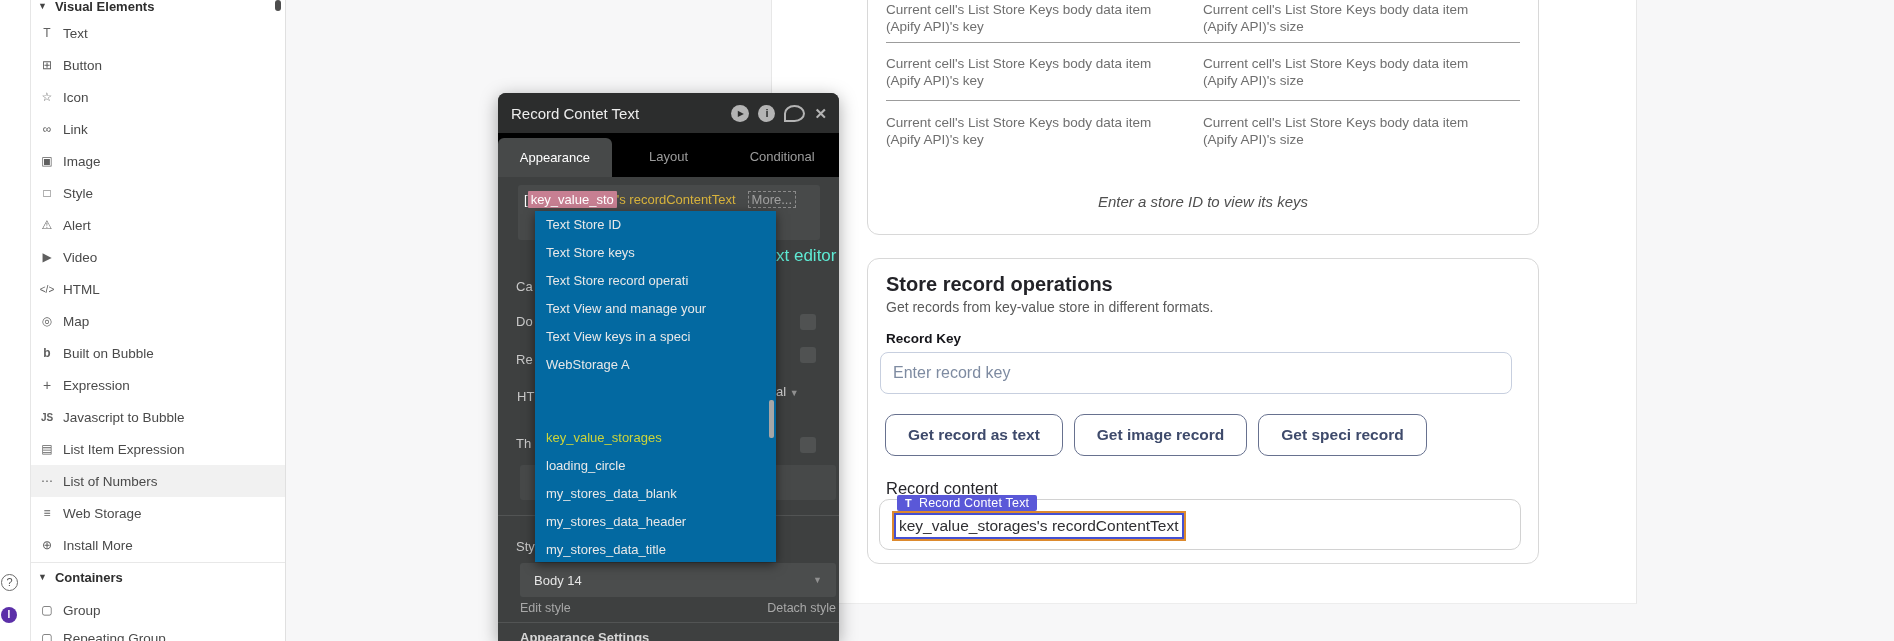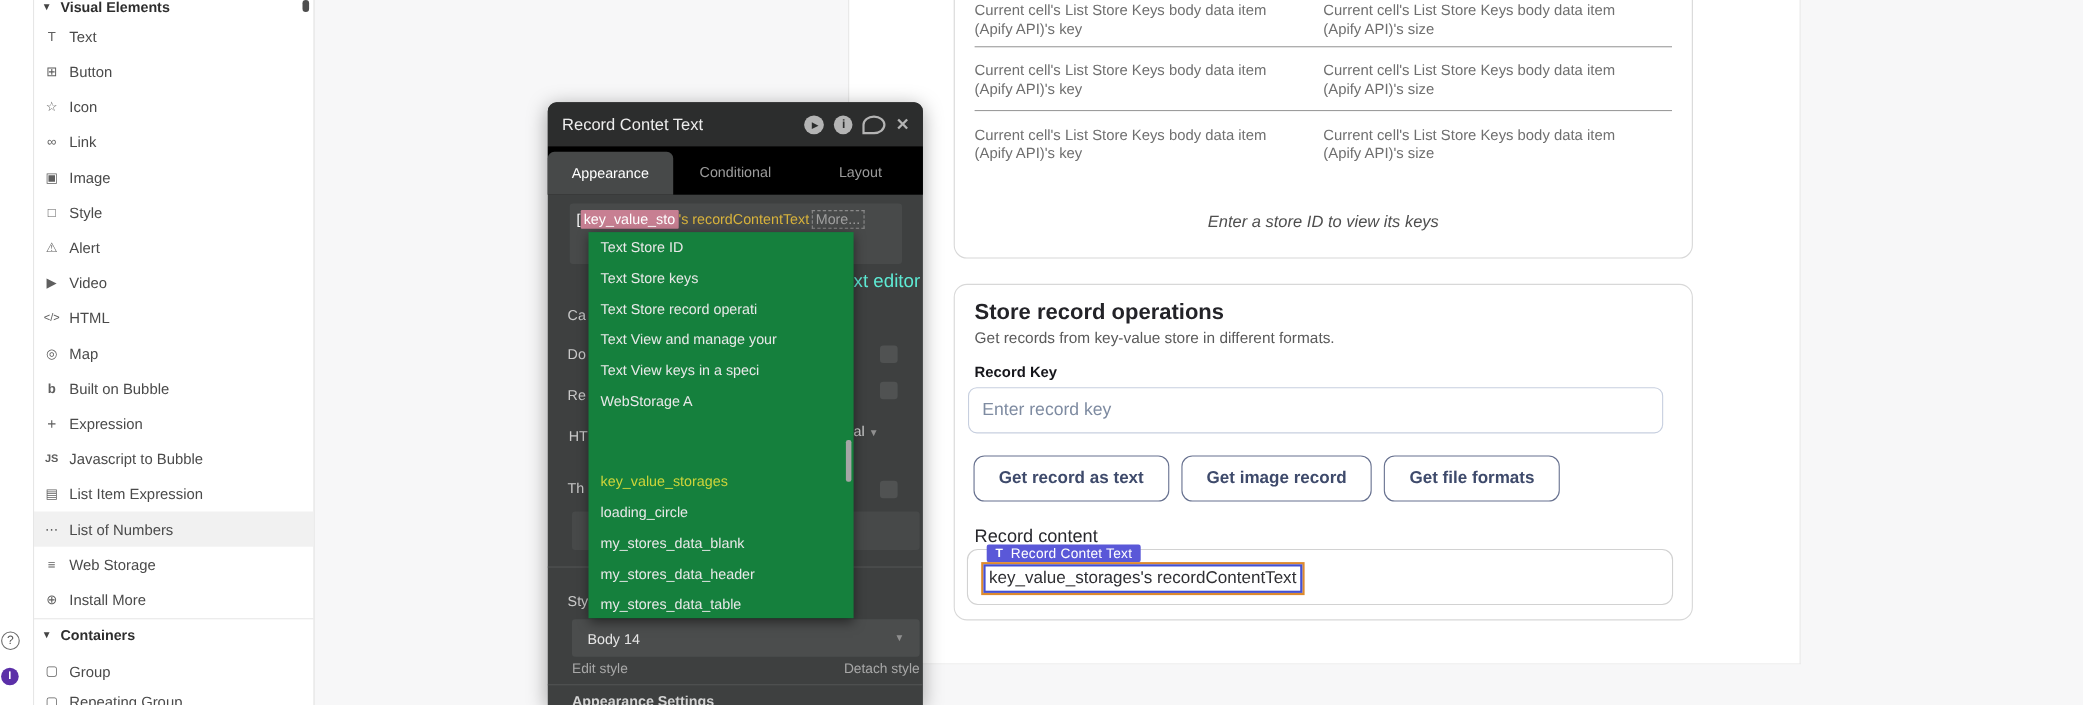--- a/index.html
+++ b/index.html
@@ -77,35 +77,35 @@
   .p-tabs{position:absolute;left:0;top:40px;width:341px;height:44px;background:#000000;display:flex;}
   .p-tab{flex:1;display:flex;align-items:flex-end;justify-content:center;font-size:13px;color:#9c9c9c;
          padding-bottom:13px;cursor:pointer;}
   .p-tab.active{background:#474949;border-radius:6px 6px 0 0;margin-top:5px;color:#ffffff;
                 align-items:center;padding-bottom:0;}
   .expr-box{position:absolute;left:20px;top:92px;width:302px;height:55px;background:#484a4a;border-radius:3px;
             font-size:13px;padding:7px 0 0 6px;box-sizing:border-box;white-space:nowrap;overflow:hidden;}
   .expr-bracket{color:#fff;}
   .expr-chip{background:#c77f92;color:#fff;padding:1px 3px;border-radius:1px;}
   .expr-dyn{color:#d8b33c;}
-  .expr-more{color:#a0a0a0;border:1px dashed #8a8a8a;padding:0 3px;margin-left:2px;}
+  .expr-more{color:#a0a0a0;border:1px dashed #8a8a8a;padding:0 3px;margin-left:12px;}
   .p-partial{position:absolute;font-size:13px;color:#c9c9c9;white-space:nowrap;}
   .p-check{position:absolute;left:302px;width:16px;height:16px;background:#505252;border-radius:3px;cursor:pointer;}
   .p-chev{color:#909090;font-size:9px;}
   .p-input2{position:absolute;left:22px;top:372px;width:316px;height:35px;background:#474949;border-radius:3px;}
   .p-div{position:absolute;left:0;width:341px;border-top:1px solid #525454;}
   .p-select{position:absolute;left:22px;top:470px;width:316px;height:34px;background:#4b4d4d;border-radius:3px;
             display:flex;align-items:center;justify-content:space-between;padding:0 14px;box-sizing:border-box;cursor:pointer;}
   .p-select .val{font-size:13px;color:#e6e6e6;}
   .p-stylelinks{position:absolute;left:22px;top:508px;width:316px;display:flex;justify-content:space-between;
                 font-size:12.5px;color:#a8a8a8;}
   .p-sethead{position:absolute;left:22px;top:537px;font-size:13px;font-weight:bold;color:#d6d6d6;}
 
   
-  .dropdown{left:535px;top:211px;width:241px;height:351px;background:#15803d;z-index:9;
+  .dropdown{left:535px;top:211px;width:241px;height:351px;background:#0369a1;z-index:9;
             box-shadow:0 3px 10px rgba(0,0,0,.5);overflow:hidden;}
   .dd-item{height:28px;line-height:28px;padding-left:11px;font-size:13px;color:#e8e8e8;cursor:pointer;white-space:nowrap;}
   .dd-item.match{color:#cdd43a;margin-top:45px;}
   .dd-thumb{position:absolute;right:2px;top:189px;width:5px;height:38px;background:#a6a6a6;border-radius:2px;cursor:pointer;}
 </style>
 </head>
 <body>
 
 <div class="stage">
 
@@ -148,21 +148,21 @@
   </div>
 
   <div class="abs card card2">
     <div class="so-title">Store record operations</div>
     <div class="so-sub">Get records from key-value store in different formats.</div>
     <div class="so-keylab">Record Key</div>
     <input class="so-input" value="" placeholder="Enter record key" style="">
     <div class="so-btnrow">
       <div class="so-btn">Get record as text</div>
       <div class="so-btn">Get image record</div>
-      <div class="so-btn">Get file formats</div>
+      <div class="so-btn">Get speci record</div>
     </div>
     <div class="so-contlab">Record content</div>
     <div class="so-contbox"></div>
     <div class="el-badge">
       <span class="t">T</span>
       <span>Record Contet Text</span>
     </div>
     <div class="el-selected">key_value_storages's recordContentText</div>
   </div>
 
@@ -267,22 +267,22 @@
       <span class="p-title">Record Contet Text</span>
       <span class="p-icons">
         <span class="ic-circ ic-play">▶</span>
         <span class="ic-circ ic-info">i</span>
         <span class="ic-comment"></span>
         <span class="ic-close">✕</span>
       </span>
     </div>
     <div class="p-tabs">
       <div class="p-tab active">Appearance</div>
+      <div class="p-tab">Layout</div>
       <div class="p-tab">Conditional</div>
-      <div class="p-tab">Layout</div>
     </div>
 
     <div class="expr-box">
       <span class="expr-bracket">[</span><span class="expr-chip">key_value_sto</span><span class="expr-dyn">'s recordContentText</span><span class="expr-more">More...</span>
     </div>
 
     <div class="p-partial" style="left:278px;top:153px;font-size:17px;color:#5eead4">xt editor</div>
 
     <div class="p-partial" style="left:18px;top:186px">Ca</div>
     <div class="p-partial" style="left:18px;top:221px">Do</div>
@@ -319,19 +319,18 @@
     <div class="dd-item">Text Store ID</div>
     <div class="dd-item">Text Store keys</div>
     <div class="dd-item">Text Store record operati</div>
     <div class="dd-item">Text View and manage your</div>
     <div class="dd-item">Text View keys in a speci</div>
     <div class="dd-item">WebStorage A</div>
     <div class="dd-item match">key_value_storages</div>
     <div class="dd-item">loading_circle</div>
     <div class="dd-item">my_stores_data_blank</div>
     <div class="dd-item">my_stores_data_header</div>
-    <div class="dd-item">my_stores_data_table</div>
     <div class="dd-item">my_stores_data_title</div>
     <div class="dd-item">store_keys_data_table</div>
     <div class="dd-thumb"></div>
   </div>
 
 </div>
 
 </body></html>

